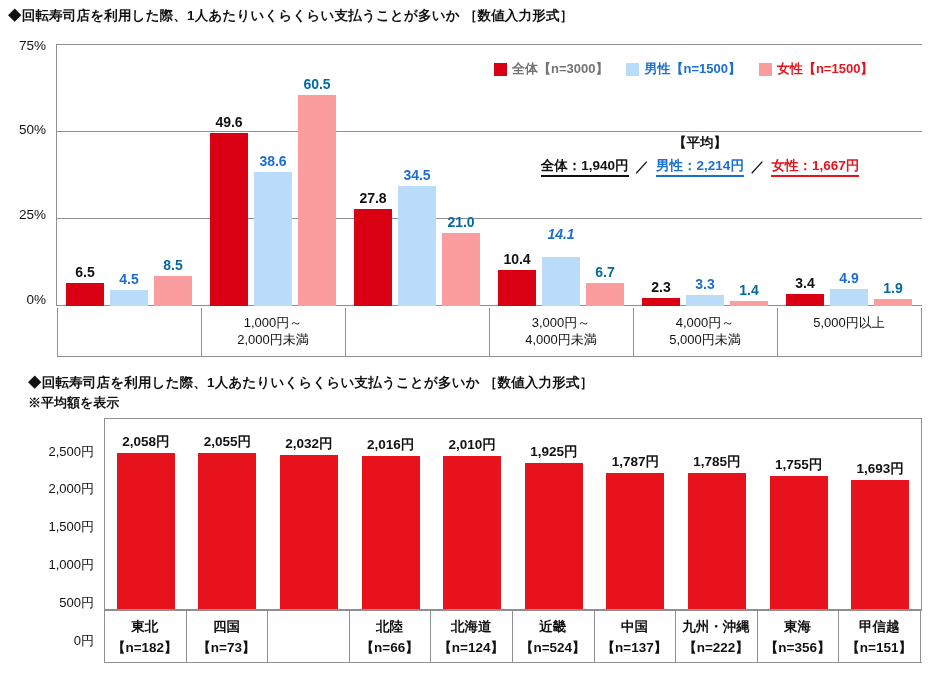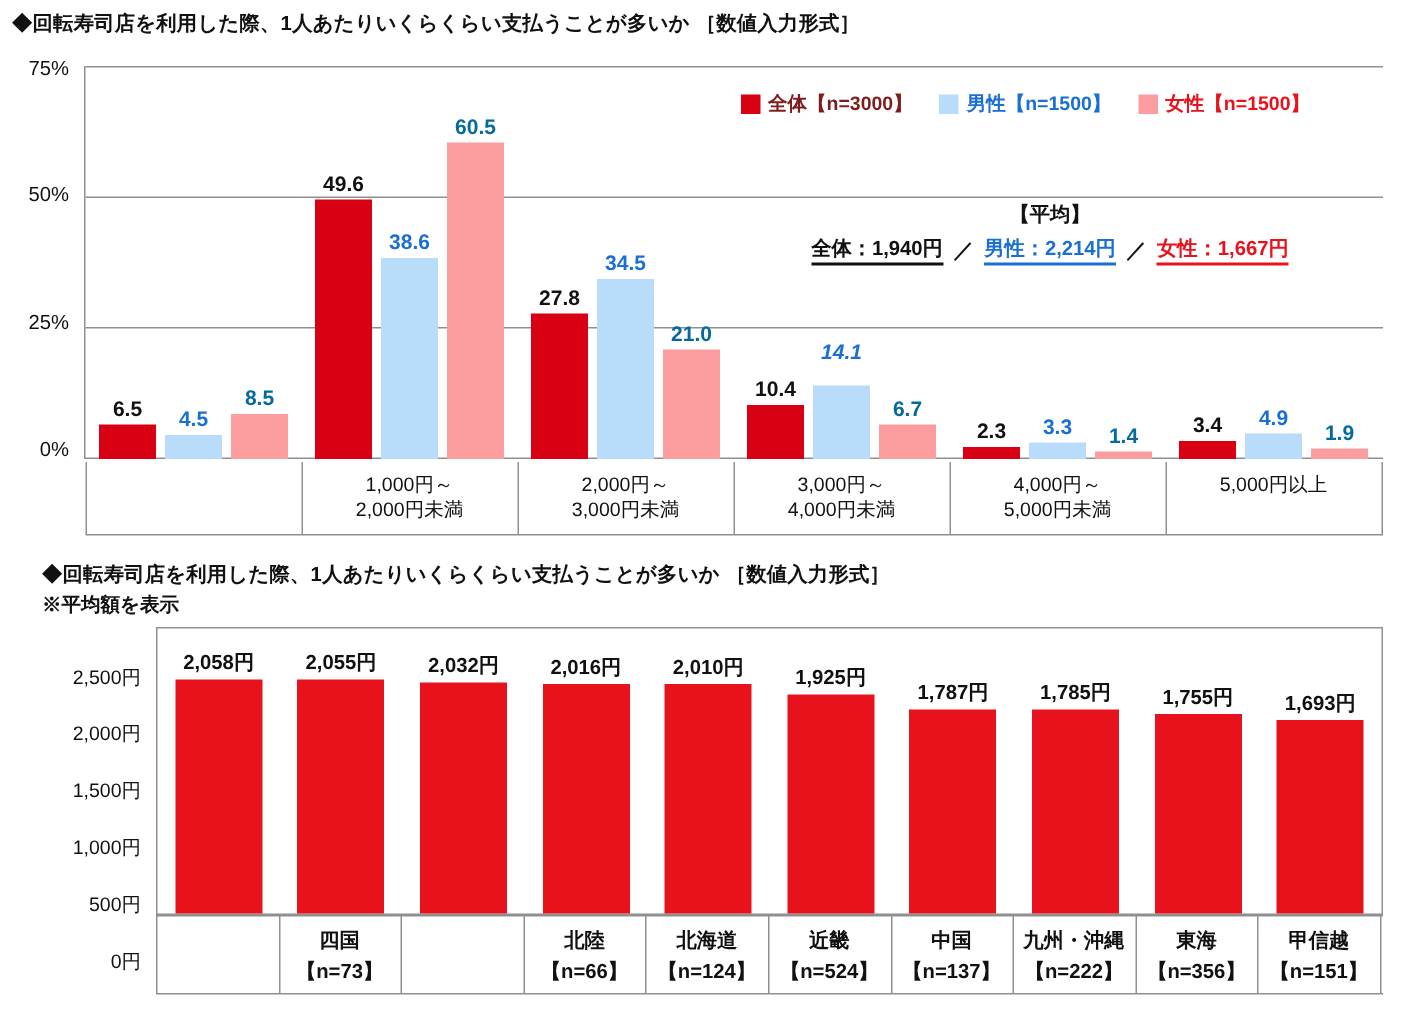--- a/index.html
+++ b/index.html
@@ -58,21 +58,21 @@
   .catsep{position:absolute;top:0;width:1px;height:48px;background:#8f8f8f;}
   .catline{position:absolute;left:0;top:48px;width:100%;height:1px;background:#8f8f8f;}
 
   
   .legend1{position:absolute;left:494px;top:22px;display:flex;align-items:center;gap:6px;font-size:13px;font-weight:bold;}
   .legend1 .item{display:flex;align-items:center;gap:5px;margin-right:12px;}
   .swatch{width:13px;height:13px;display:inline-block;}
   .sw-total{background:#d80012;}
   .sw-male{background:#b9dcfb;}
   .sw-female{background:#fb9d9f;}
-  .lg-total{color:#7f1d1d;}
+  .lg-total{color:#737373;}
   .lg-male{color:#1a6fd4;}
   .lg-female{color:#e8121c;}
 
   
   .avgbox{position:absolute;left:500px;top:96px;width:400px;font-size:13.5px;font-weight:bold;}
   .avgtitle{text-align:center;color:#111;margin-bottom:5px;}
   .avgline{display:flex;align-items:center;justify-content:center;gap:7px;white-space:nowrap;}
   .avg-total{color:#111;border-bottom:2px solid #111;}
   .avg-male{color:#1a6fd4;border-bottom:2px solid #1a6fd4;}
   .avg-female{color:#e8121c;border-bottom:2px solid #e8121c;}
@@ -198,24 +198,20 @@
     </div>
 
     <div class="catrow" id="catrow1">
       <div class="catline"></div>
         <div class="catsep" style="left: 0px;"></div>
         <div class="cat" style="left: 144px; width: 144px; padding-top: 6px;">
           <div>1,000円～</div>
           <div>2,000円未満</div>
         </div>
         <div class="catsep" style="left: 144px;"></div>
-        <div class="cat" style="left: 288px; width: 144px; padding-top: 6px;">
-          <div>2,000円～</div>
-          <div>3,000円未満</div>
-        </div>
         <div class="catsep" style="left: 288px;"></div>
         <div class="cat" style="left: 432px; width: 144px; padding-top: 6px;">
           <div>3,000円～</div>
           <div>4,000円未満</div>
         </div>
         <div class="catsep" style="left: 432px;"></div>
         <div class="cat" style="left: 576px; width: 144px; padding-top: 6px;">
           <div>4,000円～</div>
           <div>5,000円未満</div>
         </div>
@@ -261,20 +257,24 @@
         <div class="b2label" style="left: 571.2px; width: 81.6px; bottom: 137.66px;">1,785円</div>
         <div class="bar2" style="left: 664.6px; width: 58px; height: 133.38px; background: rgb(232, 18, 28);"></div>
         <div class="b2label" style="left: 652.8px; width: 81.6px; bottom: 135.38px;">1,755円</div>
         <div class="bar2" style="left: 746.2px; width: 58px; height: 128.668px; background: rgb(232, 18, 28);"></div>
         <div class="b2label" style="left: 734.4px; width: 81.6px; bottom: 130.668px;">1,693円</div>
       </div>
 
     <div class="catrow2" id="catrow2">
       <div class="catline2top"></div>
       <div class="catline2"></div>
+    <div class="cat2" style="left: 0px; width: 81.6px; padding-top: 6px;">
+          <div>東北</div>
+          <div>【n=182】</div>
+        </div>
         <div class="catsep2" style="left: 0px;"></div>
         <div class="cat2" style="left: 81.6px; width: 81.6px; padding-top: 6px;">
           <div>四国</div>
           <div>【n=73】</div>
         </div>
         <div class="catsep2" style="left: 81.6px;"></div>
         <div class="catsep2" style="left: 163.2px;"></div>
         <div class="cat2" style="left: 244.8px; width: 81.6px; padding-top: 6px;">
           <div>北陸</div>
           <div>【n=66】</div>

